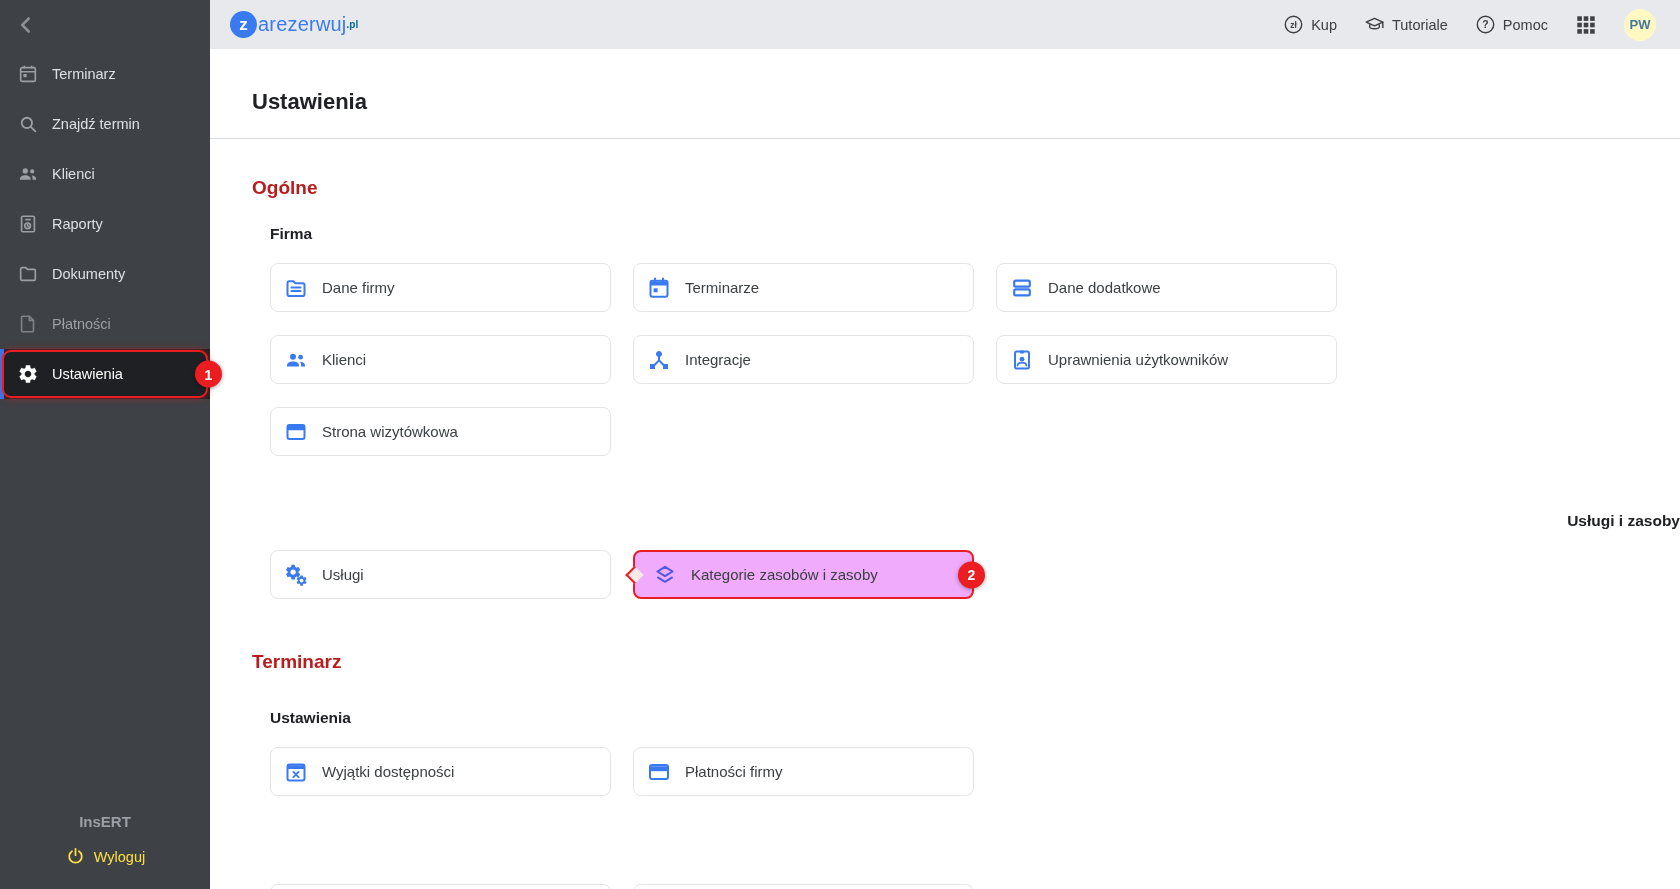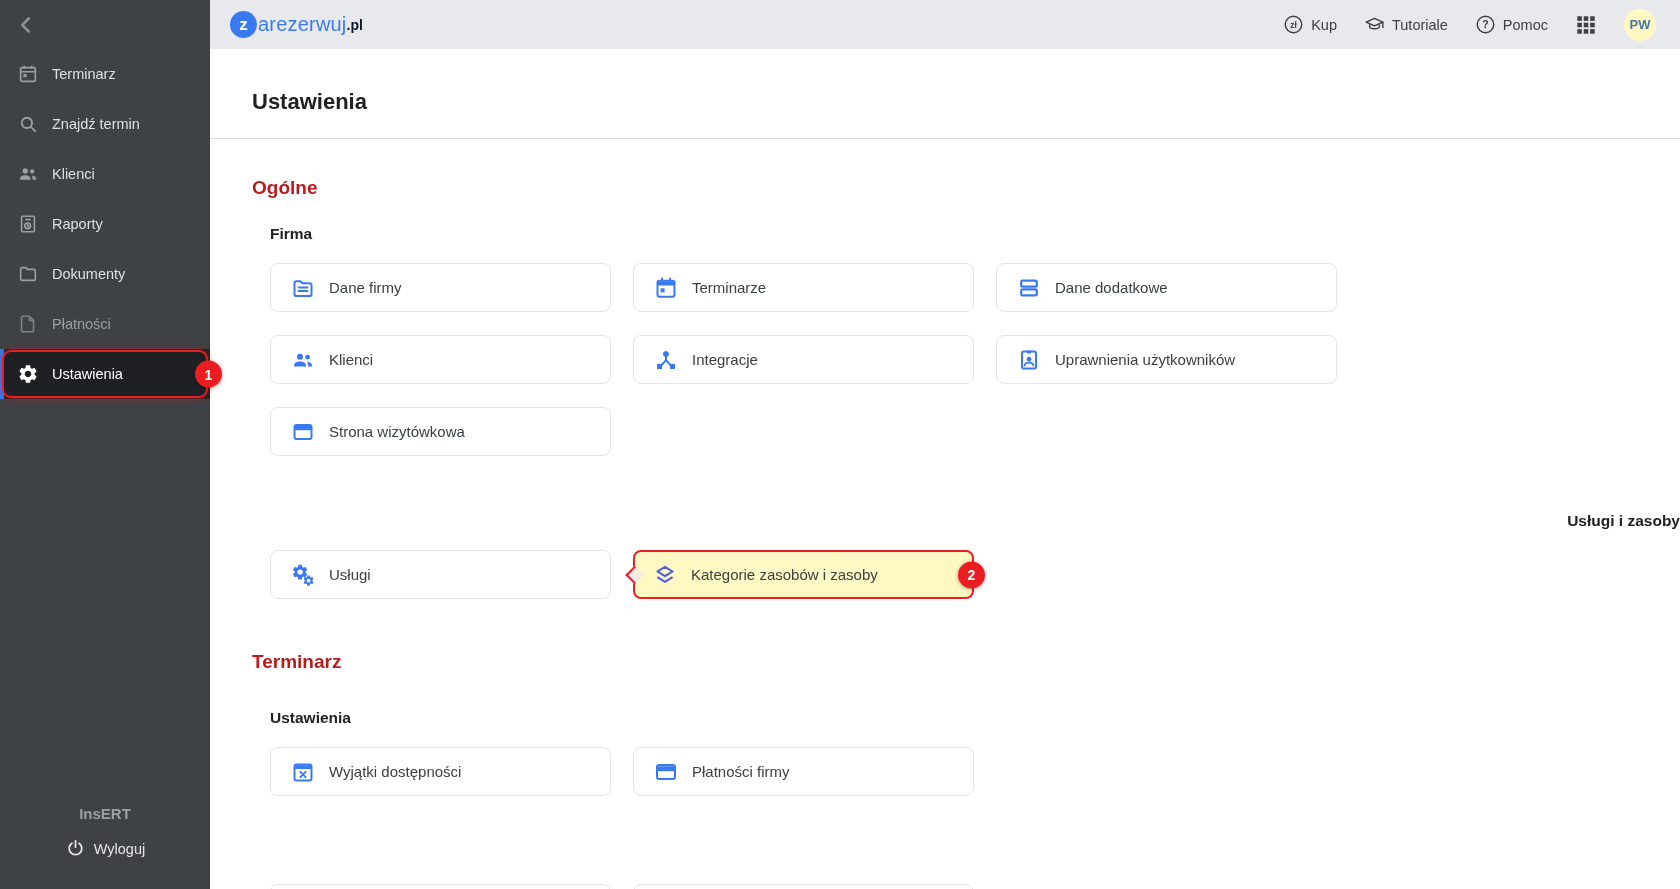--- a/index.html
+++ b/index.html
@@ -27,57 +27,57 @@
   .sb-item.active .sbi { color:#ffffff; }
   .sb-item.active::before { content:""; position:absolute; left:0; top:0; bottom:0; width:4px; background:#2e7cf6; }
   .annot-outline { position:absolute; left:2px; right:2px; top:1px; bottom:1px;
                    border:2px solid #ea1e22; border-radius:9px; pointer-events:none;
                    box-shadow:0 0 7px rgba(234,30,34,.55); }
   .annot-badge { position:absolute; width:27px; height:27px; border-radius:50%;
                  background:#ec1d21; color:#fff; font-weight:bold; font-size:14px;
                  display:flex; align-items:center; justify-content:center; z-index:7;
                  box-shadow:0 1px 4px rgba(0,0,0,.35); }
   .sb-item .annot-badge { right:-12px; top:50%; transform:translateY(-50%); }
-  .sb-footer { margin-top:auto; text-align:center; padding-bottom:26px; }
+  .sb-footer { margin-top:auto; text-align:center; padding-bottom:18px; }
   .sb-brand { color:#9aa0a6; font-weight:bold; font-size:15px; margin-bottom:16px; }
-  .sb-logout { color:#e5e5e5; font-size:14.5px; display:inline-flex; align-items:center; gap:8px; cursor:pointer; }
+  .sb-logout { color:#fde047; font-size:14.5px; display:inline-flex; align-items:center; gap:8px; cursor:pointer; }
   .sb-logout svg { width:21px; height:21px; }
 
   
   .main { flex:1; display:flex; flex-direction:column; background:#fff; min-width:0; }
   .topbar { height:49px; background:#e7e9ec; display:flex; align-items:center; padding:0 24px 0 20px; }
   .logo { display:flex; align-items:center; cursor:pointer; }
   .logo-mark { width:27px; height:27px; border-radius:50%; background:#3a7af0; color:#fff;
                font-weight:bold; font-size:17px; display:flex; align-items:center; justify-content:center; }
   .logo-name { color:#3a7af0; font-weight:normal; font-size:20px; letter-spacing:.2px; margin-left:1px; }
-  .logo-tld { color:#0f172a; font-weight:bold; font-size:14px; }
+  .logo-tld { color:#0369a1; font-weight:bold; font-size:10px; }
   .tb-right { margin-left:auto; display:flex; align-items:center; gap:27px; color:#3c4043; font-size:14.5px; }
   .tb-item { display:flex; align-items:center; gap:7px; cursor:pointer; }
   .tb-item svg { width:21px; height:21px; color:#3c4043; }
   .tb-grid { cursor:pointer; }
   .tb-grid svg { width:22px; height:22px; color:#3f4245; }
   .avatar { width:32px; height:32px; border-radius:50%; background:#fef9c3; color:#47789d;
             font-weight:bold; font-size:13px; display:flex; align-items:center; justify-content:center; cursor:pointer; }
 
   .content { flex:1; overflow:hidden; }
   .page-title { font-size:22px; font-weight:bold; color:#202124; margin:40px 0 0 42px; }
   .divider { border-bottom:1px solid #d8dadd; margin-top:23px; }
   .section-h { font-size:19px; font-weight:bold; color:#b91c1c; margin:38px 0 0 42px; }
   .section-h.terminarz { margin-top:52px; }
   .subsection-h { font-size:15.5px; font-weight:bold; color:#202124; margin:26px 0 20px 60px; }
   .subsection-h.uslugi { margin-top:56px;text-align:right; }
   .subsection-h.term-ust { margin-top:36px; }
   .cards { margin-left:60px; display:grid; grid-template-columns:repeat(3,341px); gap:23px 22px; }
   .cards.partial { margin-top:88px; }
   .card { height:49px; border:1px solid #e3e5e8; border-radius:8px; background:#fff;
-          display:flex; align-items:center; padding:0 14px 0 20px; gap:14px;
+          display:flex; align-items:center; padding:0 14px 0 13px; gap:14px;
           font-size:15px; color:#3c4043; cursor:pointer; position:relative; }
   .card .cic { width:24px; height:24px; color:#3a7af0; flex:none; }
   .card .cic.indigo { color:#4a5be0; }
-  .card.highlighted { background:#fef9c3; border:2px solid #ea1e22; padding-left:18px; }
+  .card.highlighted { background:#f0abfc; border:2px solid #ea1e22; padding-left:18px; }
   .card.highlighted::before { content:""; position:absolute; left:-7px; top:50%; width:11px; height:11px;
           background:#f9e9e7; border-left:2px solid #ea1e22; border-bottom:2px solid #ea1e22;
           transform:translateY(-50%) rotate(45deg); }
   .card .annot-badge { right:-13px; top:50%; transform:translateY(-50%); }
   .card-label { white-space:nowrap; }
 </style>
 </head>
 <body>
 
 <svg width="0" height="0" style="position:absolute">

